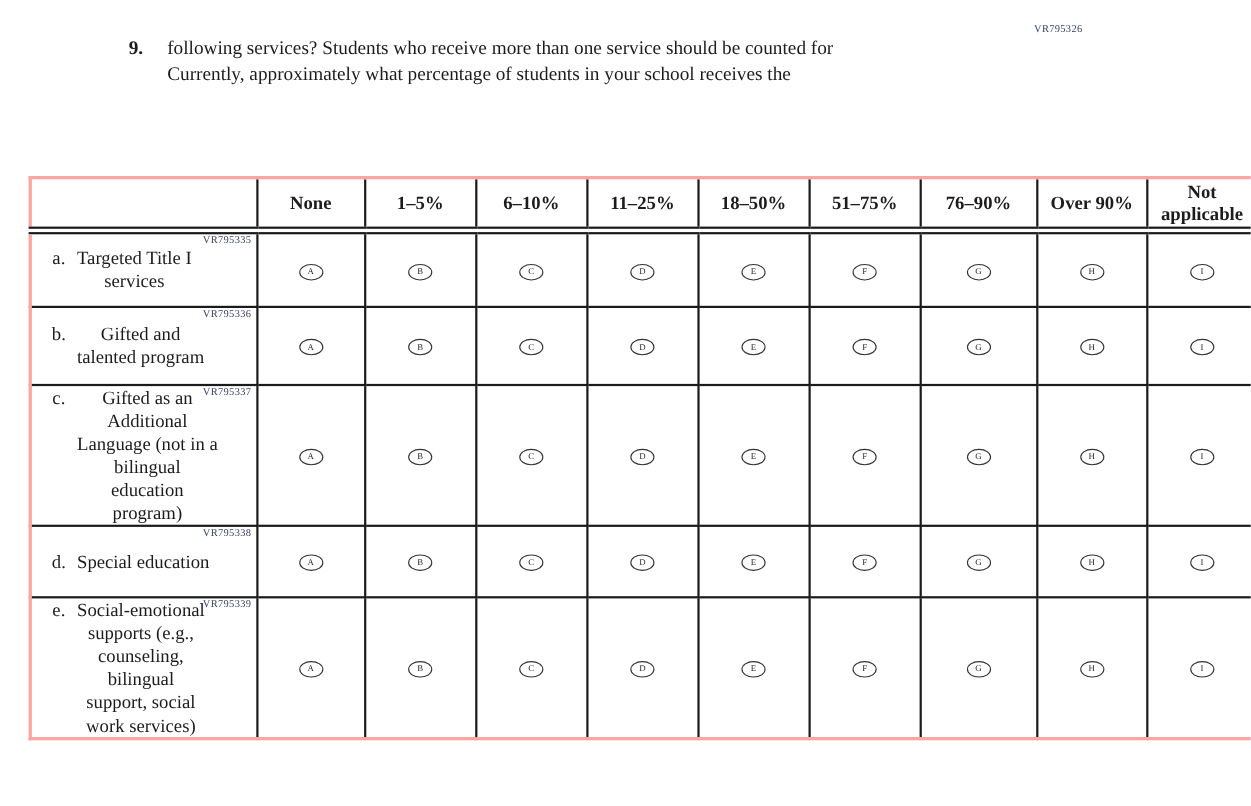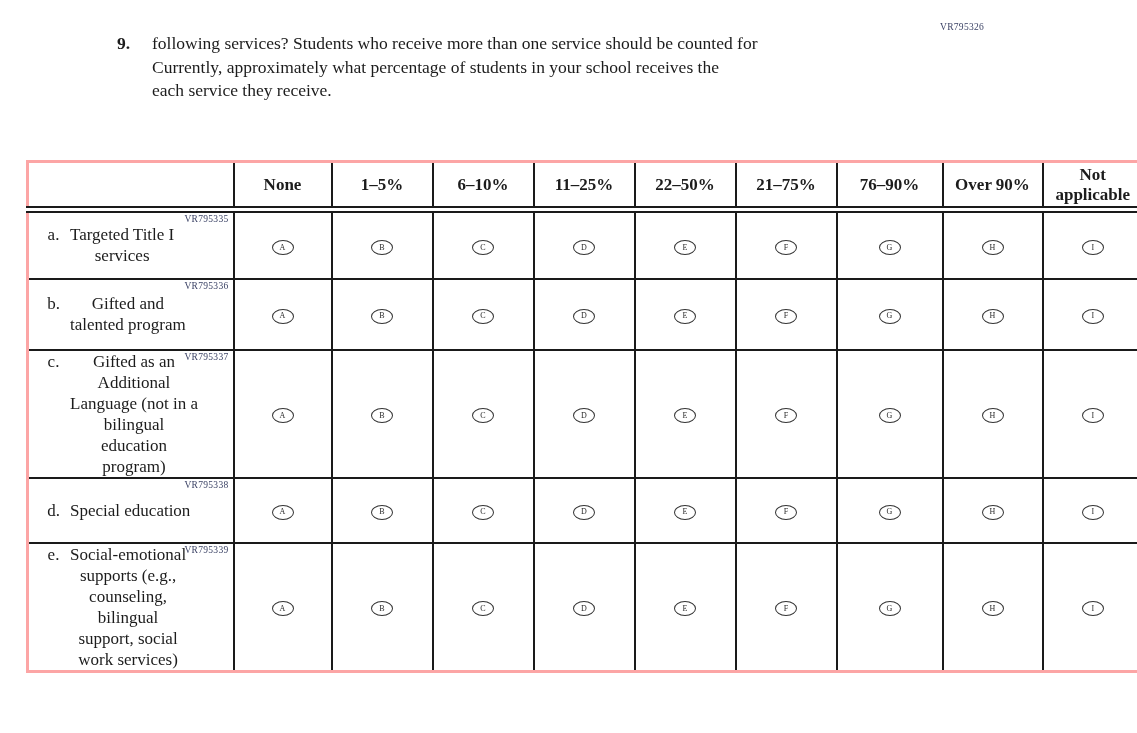--- a/index.html
+++ b/index.html
@@ -127,21 +127,20 @@
 <div class="page">
 
   <div class="form-code">VR795326</div>
 
   <div class="question">
     <div class="q-num">9.</div>
     <div class="q-body">
       <div class="q-text">
           <div>following services? Students who receive more than one service should be counted for</div>
           <div>Currently, approximately what percentage of students in your school receives the</div>
-          <div>each service they receive.</div>
         </div>
     </div>
   </div>
 
   <table class="grid">
     <colgroup>
       <col style="width:206px">
       <col style="width:98px">
       <col style="width:101px">
       <col style="width:101px">
@@ -152,22 +151,22 @@
       <col style="width:100px">
       <col style="width:101px">
     </colgroup>
     <thead>
       <tr>
         <th class="corner"></th>
       <th>None</th>
           <th>1–5%</th>
           <th>6–10%</th>
           <th>11–25%</th>
-          <th>22–50%</th>
-          <th>21–75%</th>
+          <th>18–50%</th>
+          <th>51–75%</th>
           <th>76–90%</th>
           <th>Over 90%</th>
           <th>Not applicable</th>
         </tr>
     </thead>
     <tbody>
         <tr class="r0">
           <td class="label-cell">
             <div class="row-code">VR795335</div>
             <div class="row-label">

